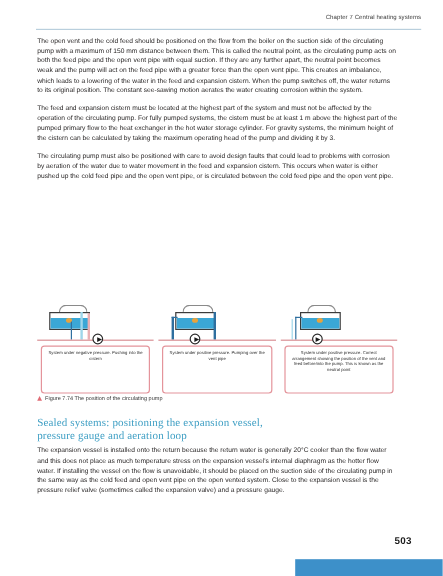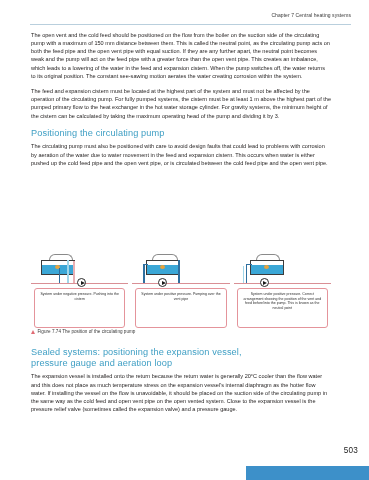--- a/index.html
+++ b/index.html
@@ -185,28 +185,28 @@
     line-height: 6px;
     letter-spacing: 0.02px;
   }
 
   
   .lower-col {
     position: absolute;
     left: 31px; top: 347px;
     width: 300px;
   }
-  h2.section-head.tight { margin-top: 0; margin-bottom: 3.0px; }
+  h2.section-head.tight { margin-top: 0; margin-bottom: 3.0px; font-family: Liberation Serif, serif; }
 
   
   .page-number {
     position: absolute;
-    right: 11px; bottom: 25px;
+    right: 26px; bottom: 25px;
     font-size: 8.2px;
-    font-weight: normal;
+    font-weight: bold;
     color: #1d1d1d;
     letter-spacing: 0.2px;
   }
   .footer-bar {
     position: absolute;
     left: 246px; bottom: 0;
     width: 123px; height: 14px;
     background: #3d90c9;
   }
 </style>
@@ -216,21 +216,20 @@
 <div class="page">
 
   <div class="header-zone">
     <div class="header-text">Chapter 7 Central heating systems</div>
     <div class="header-rule"></div>
   </div>
 
   <div class="body-col">
     <p class="para">The open vent and the cold feed should be positioned on the flow from the boiler on the suction side of the circulating pump with a maximum of 150 mm distance between them. This is called the neutral point, as the circulating pump acts on both the feed pipe and the open vent pipe with equal suction. If they are any further apart, the neutral point becomes weak and the pump will act on the feed pipe with a greater force than the open vent pipe. This creates an imbalance, which leads to a lowering of the water in the feed and expansion cistern. When the pump switches off, the water returns to its original position. The constant see-sawing motion aerates the water creating corrosion within the system.</p>
     <p class="para">The feed and expansion cistern must be located at the highest part of the system and must not be affected by the operation of the circulating pump. For fully pumped systems, the cistern must be at least 1 m above the highest part of the pumped primary flow to the heat exchanger in the hot water storage cylinder. For gravity systems, the minimum height of the cistern can be calculated by taking the maximum operating head of the pump and dividing it by 3.</p>
-    <h2 class="section-head">Positioning the circulating pump</h2>
     <p class="para">The circulating pump must also be positioned with care to avoid design faults that could lead to problems with corrosion by aeration of the water due to water movement in the feed and expansion cistern. This occurs when water is either pushed up the cold feed pipe and the open vent pipe, or is circulated between the cold feed pipe and the open vent pipe.</p>
   </div>
 
   <div class="figure">
     <div class="panels">
 
       <div class="panel">
         <div class="diagram">
           <div class="arc" style="left:18px; top:4px; width:24px; height:7px;"></div>
           <div class="cistern" style="left:10px; top:10px;">

